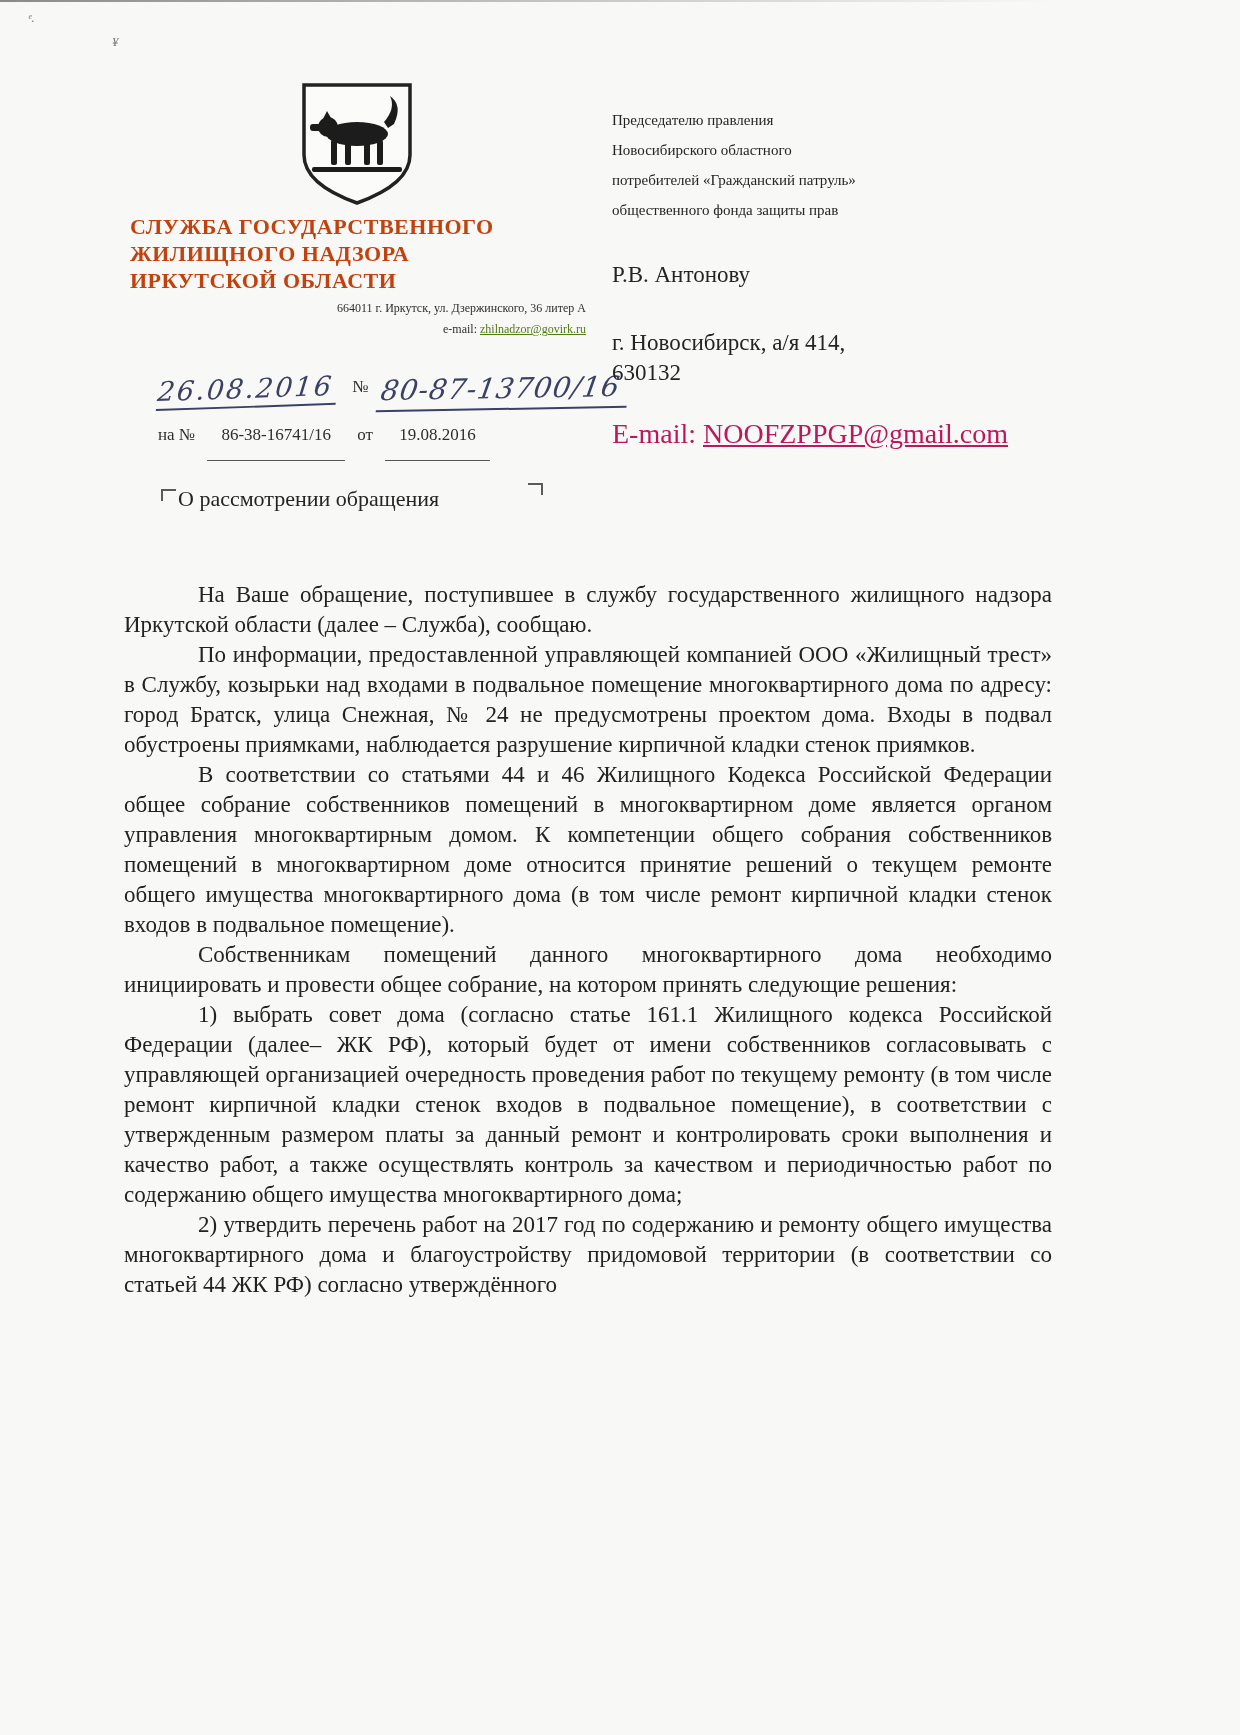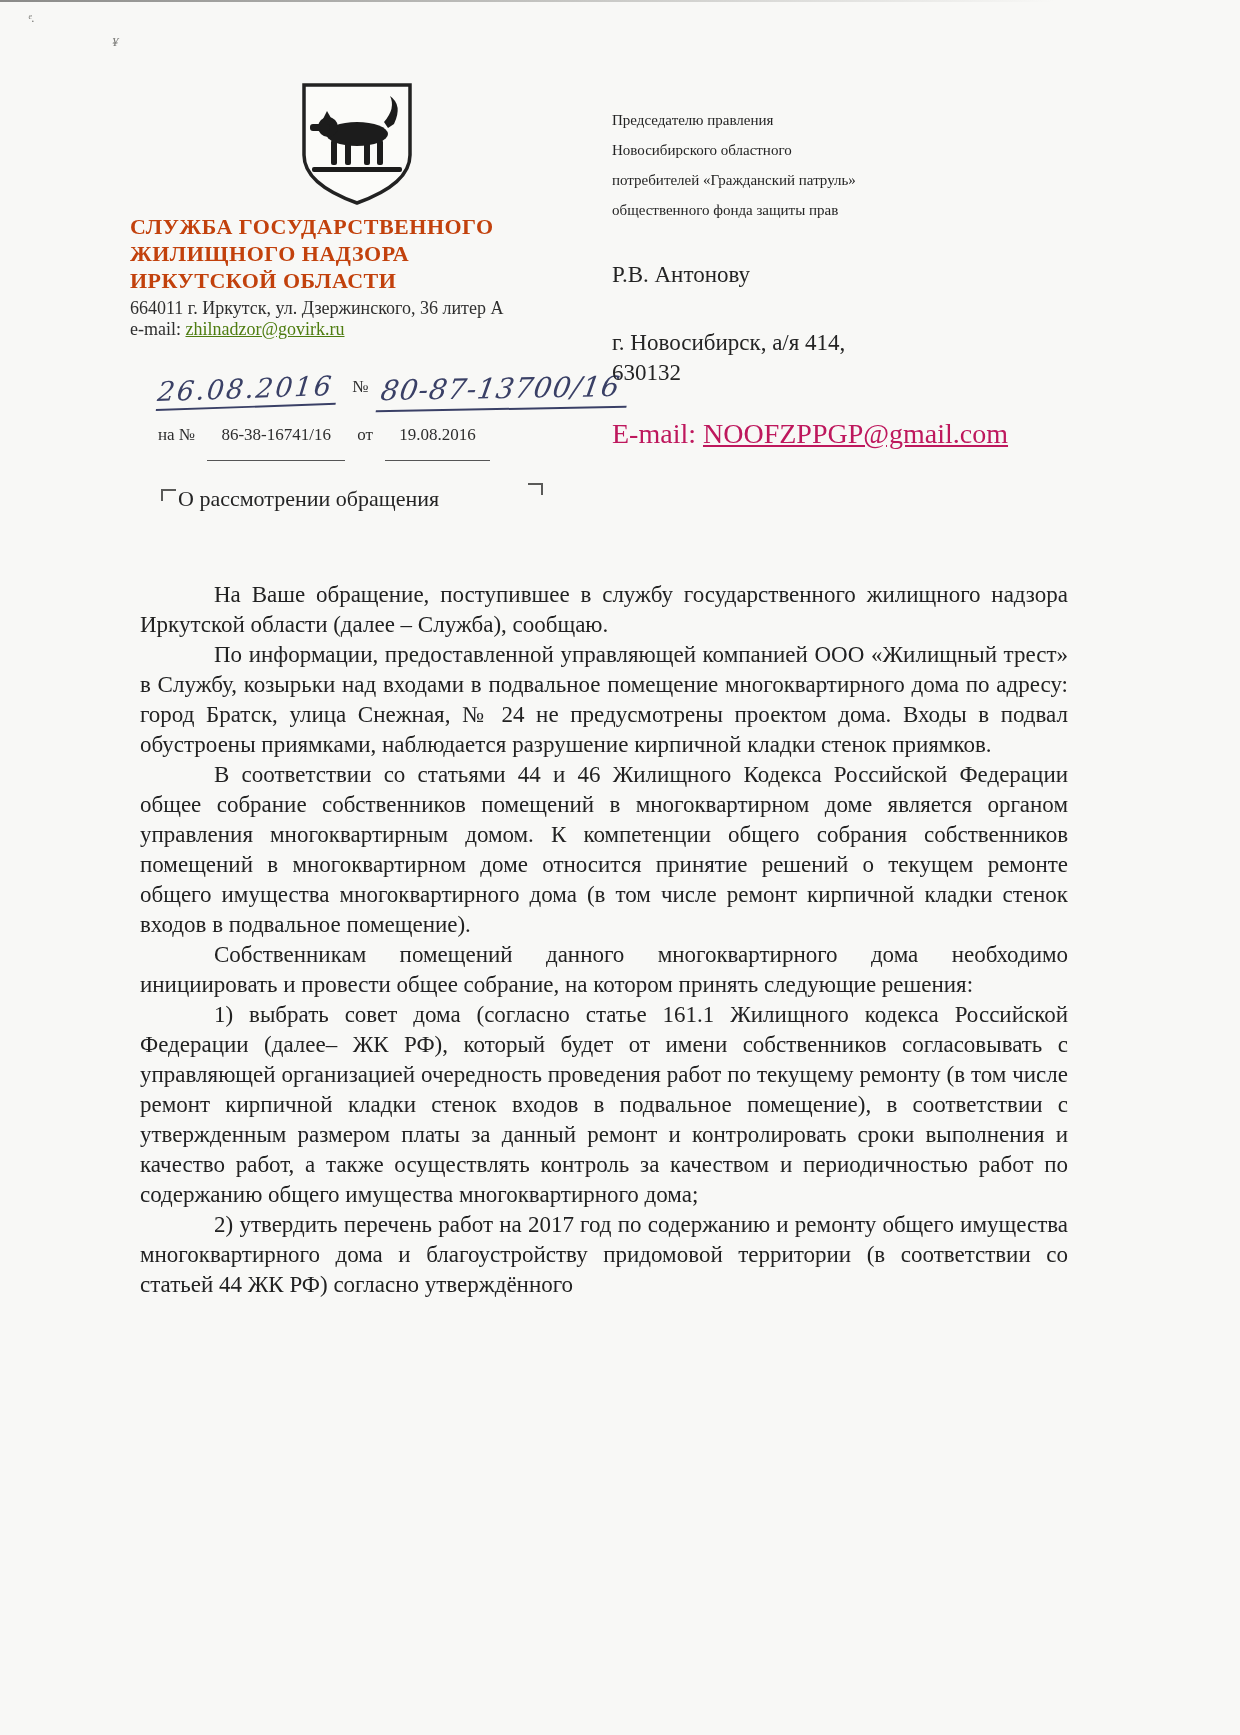--- a/index.html
+++ b/index.html
@@ -13,22 +13,22 @@
     margin:0 auto;
   }
   .scan-edge{position:absolute;top:0;left:0;width:100%;height:2px;
     background:linear-gradient(90deg,#8a8a88,#c5c5c2 45%,rgba(0,0,0,0) 85%);}
   .artifact{position:absolute;color:#7b7b78;font-size:13px;font-style:italic;}
 
   
   .coat{position:absolute;left:298px;top:80px;}
   .org{position:absolute;left:130px;top:213px;width:450px;
     font-weight:bold;font-size:22px;line-height:27px;letter-spacing:.5px;color:#c2410c;}
-  .addr{position:absolute;left:130px;top:298px;width:450px;text-align:left;
-    font-size:18px;line-height:21px;color:#2e2e2e;}
+  .addr{position:absolute;left:136px;top:298px;width:450px;text-align:right;
+    font-size:12px;line-height:21px;color:#2e2e2e;}
   .addr .mail{text-decoration:underline;color:#4d7c0f;}
 
   
   .hand{font-family:"DejaVu Serif", serif;font-style:italic;color:#3a4066;}
   .hw-row{position:absolute;left:158px;top:372px;width:470px;white-space:nowrap;}
   .hw-date{display:inline-block;font-size:27px;letter-spacing:2px;
     transform:skewX(-8deg) rotate(-2deg);border-bottom:2px solid #3a4066;padding:0 4px 2px 0;}
   .no-sign{display:inline-block;font-size:17px;color:#2e2e2e;margin:0 6px 0 12px;vertical-align:6px;}
   .hw-num{display:inline-block;font-size:28px;letter-spacing:1px;
     transform:skewX(-10deg) rotate(-1deg);border-bottom:2px solid #3a4066;padding:0 10px 3px 2px;}
@@ -43,21 +43,21 @@
   .rcpt-email{position:absolute;left:612px;top:418px;font-size:28px;color:#be185d;}
   .rcpt-email .mail{text-decoration:underline;}
 
   
   .subject{position:absolute;left:178px;top:486px;font-size:22px;color:#242424;}
   .corner{position:absolute;width:13px;height:10px;}
   .corner.l{left:161px;top:489px;border-left:2px solid #5a5a58;border-top:2px solid #5a5a58;}
   .corner.r{left:528px;top:483px;border-right:2px solid #5a5a58;border-top:2px solid #5a5a58;}
 
   
-  .body{position:absolute;left:140px;top:580px;width:928px;
+  .body{position:absolute;left:124px;top:580px;width:928px;
     font-size:23px;line-height:30px;text-align:justify;color:#222;}
   .body p{margin:0;text-indent:74px;}
 </style>
 </head>
 <body>
 
 <div class="page">
   <div class="scan-edge"></div>
   <div class="artifact" style="left:28px;top:10px;">ᵉ.</div>
   <div class="artifact" style="left:112px;top:34px;">¥</div>

